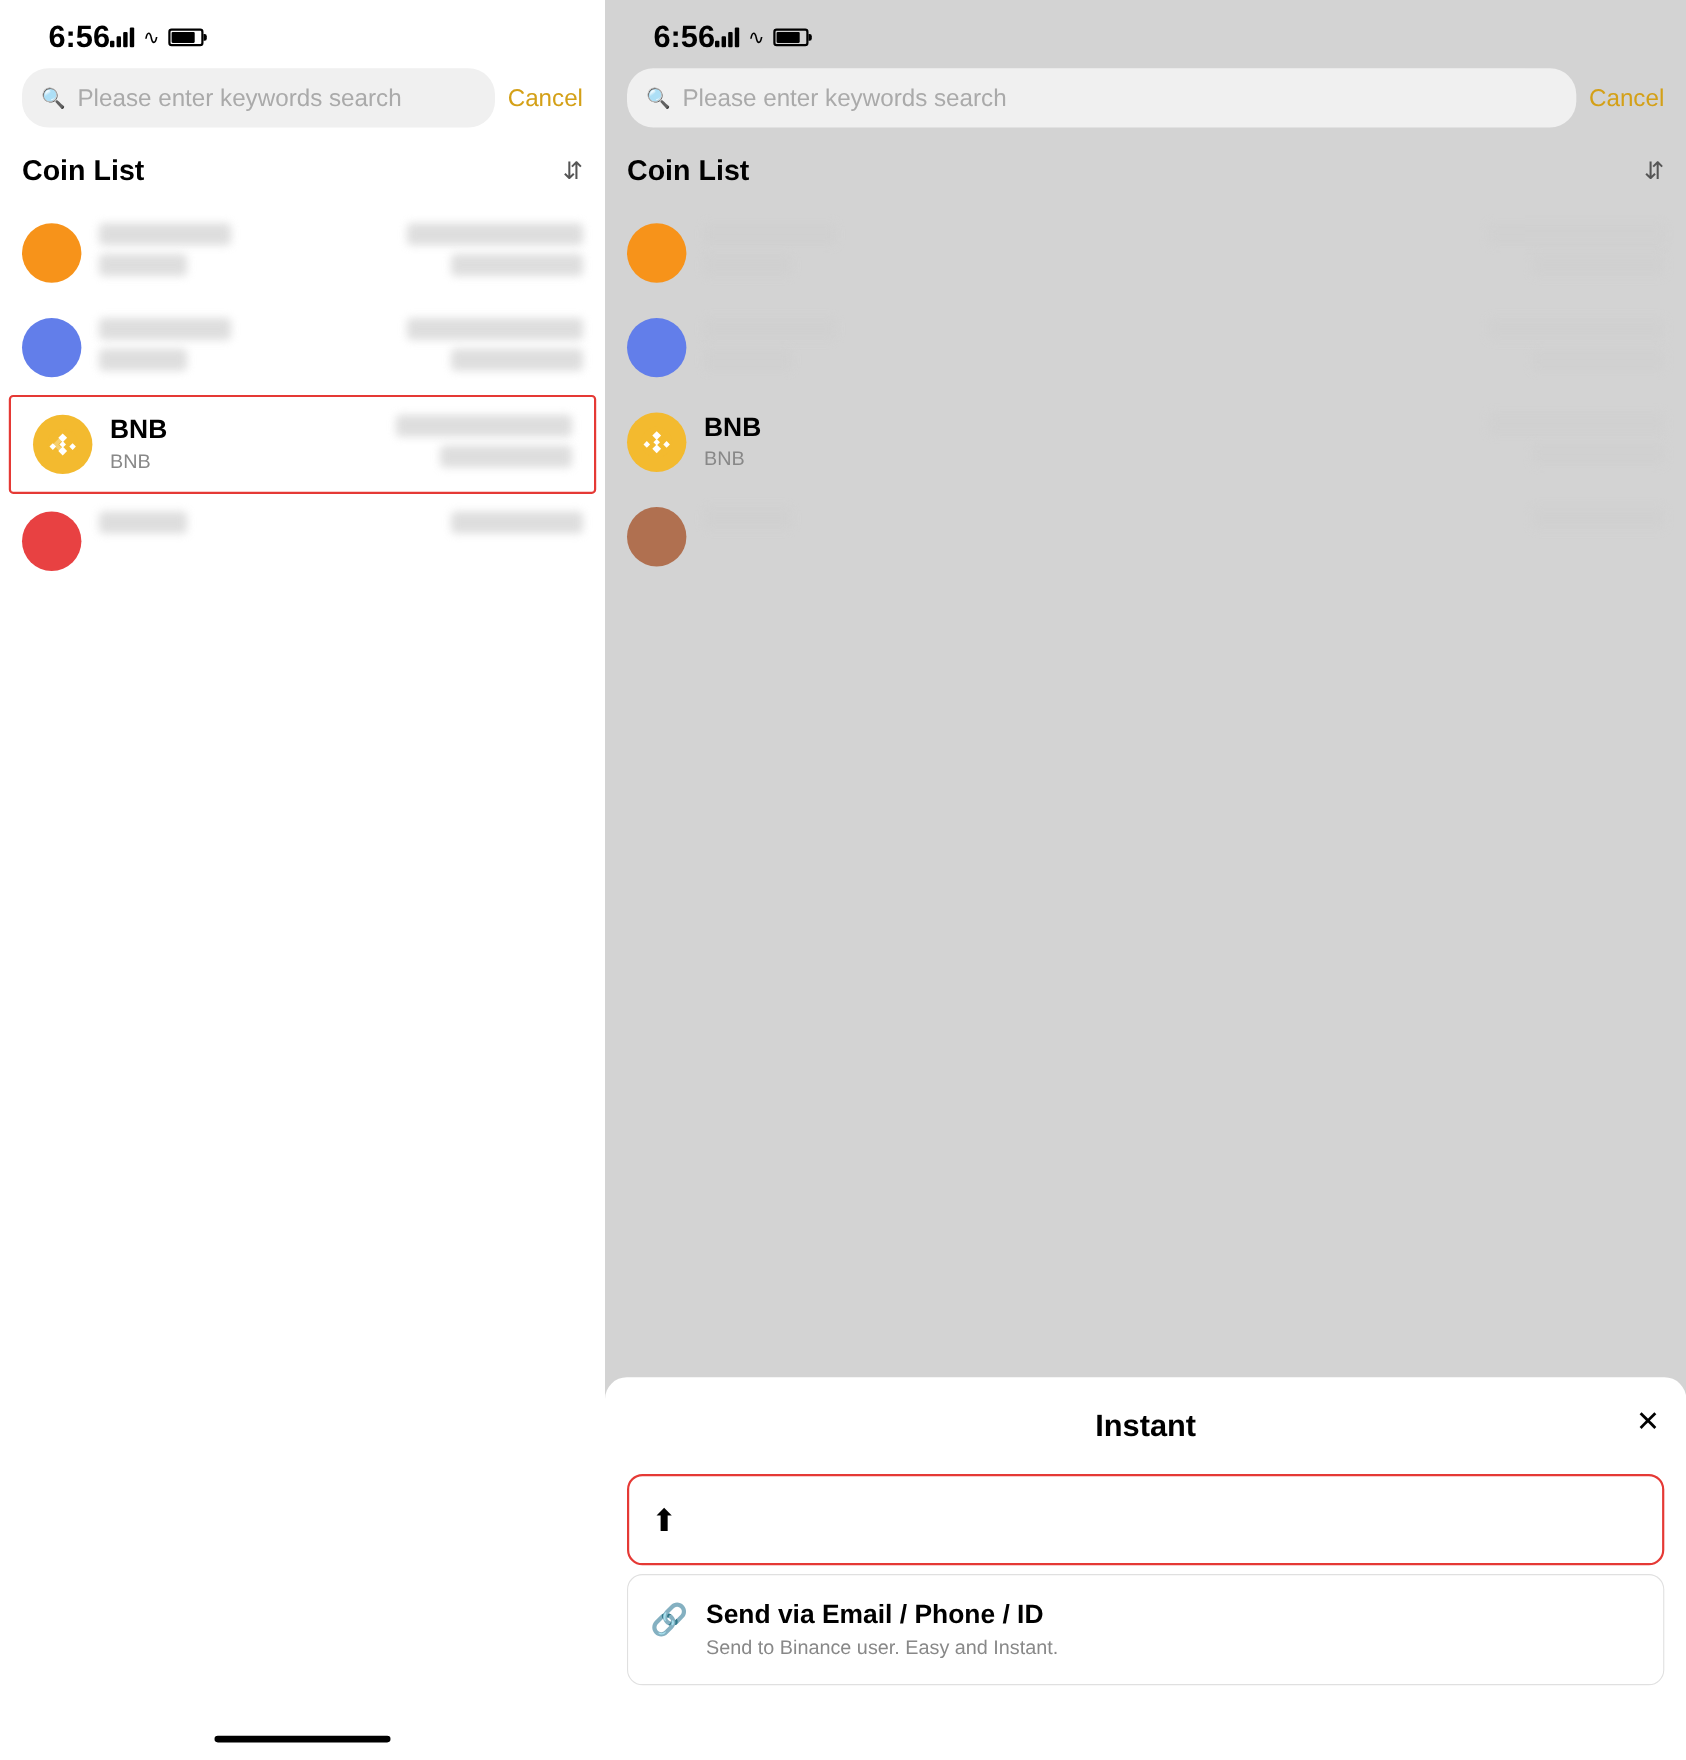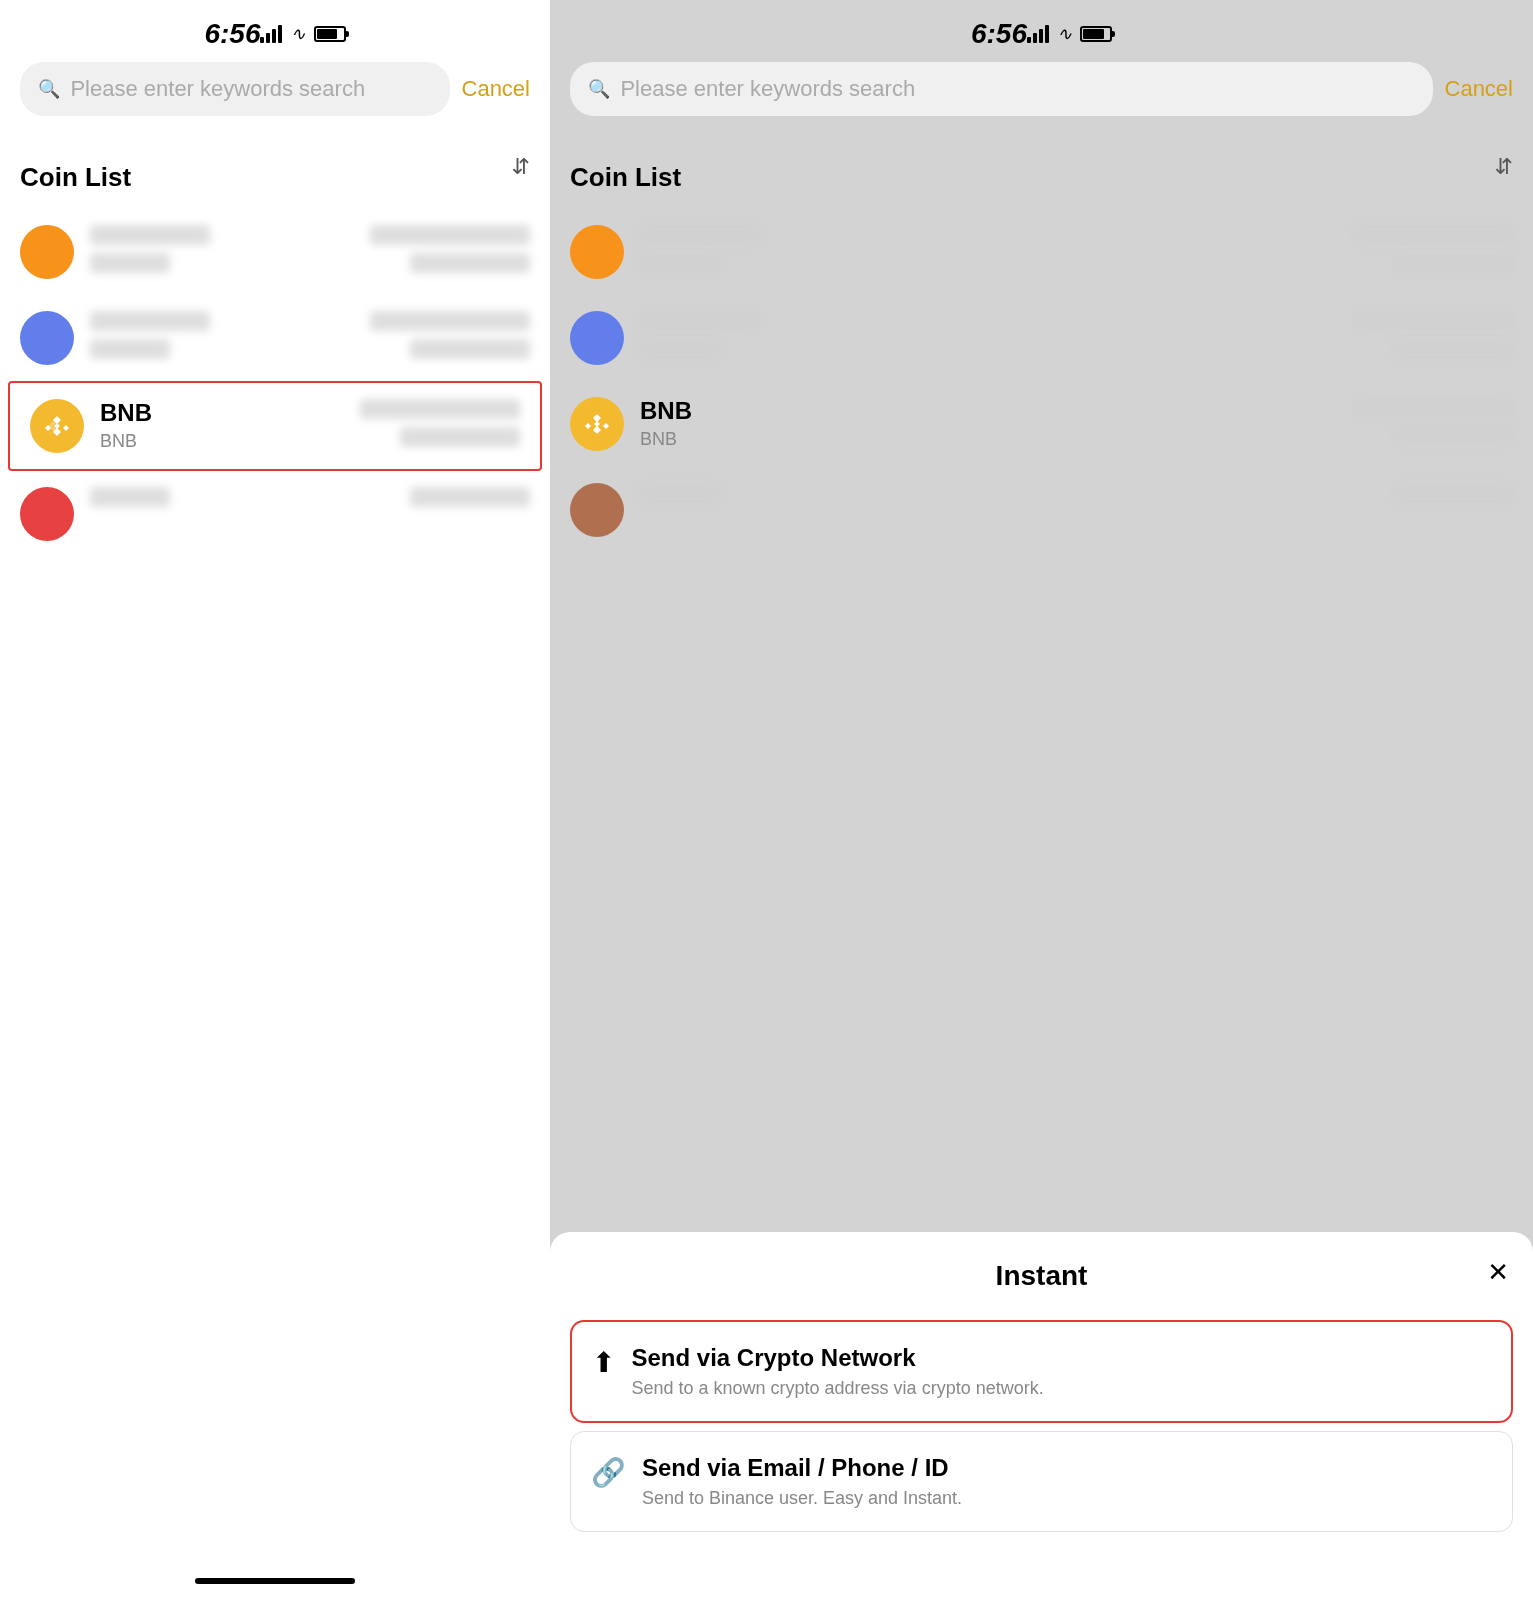--- a/index.html
+++ b/index.html
@@ -27,25 +27,24 @@
       height: 1600px;
       background: #f2f2f2;
       display: flex;
       flex-direction: column;
       position: relative;
     }
 
     
     .status-bar {
       display: flex;
-      justify-content: center;
+      justify-content: flex-start;
       align-items: center;
       padding: 18px 44px 12px;
       background: transparent;
-      font-style: italic;
     }
     .status-time {
       font-size: 28px;
       font-weight: 600;
       color: #000;
     }
     .status-icons {
       display: flex;
       align-items: center;
       gap: 8px;
@@ -128,21 +127,20 @@
     .coin-list-header {
       display: flex;
       justify-content: space-between;
       align-items: center;
       padding: 8px 20px 16px;
     }
     .coin-list-title {
       font-size: 26px;
       font-weight: 600;
       color: #000;
-      margin-top: 22px;
     }
     .sort-icon {
       font-size: 22px;
       color: #555;
     }
 
     
     .coin-item {
       display: flex;
       padding: 16px 20px;
@@ -474,24 +472,20 @@
   <div class="overlay"></div>
 
   <div class="modal-sheet">
     <div class="modal-header">
       <span class="modal-title">Instant</span>
       <span class="modal-close">✕</span>
     </div>
 
     <div class="modal-option highlighted">
       <span class="option-icon">⬆</span>
-      <div class="option-text">
-        <div class="option-title">Send via Crypto Network</div>
-        <div class="option-desc">Send to a known crypto address via crypto network.</div>
-      </div>
     </div>
 
     <div class="modal-option">
       <span class="option-icon">🔗</span>
       <div class="option-text">
         <div class="option-title">Send via Email / Phone / ID</div>
         <div class="option-desc">Send to Binance user. Easy and Instant.</div>
       </div>
     </div>
   </div>

